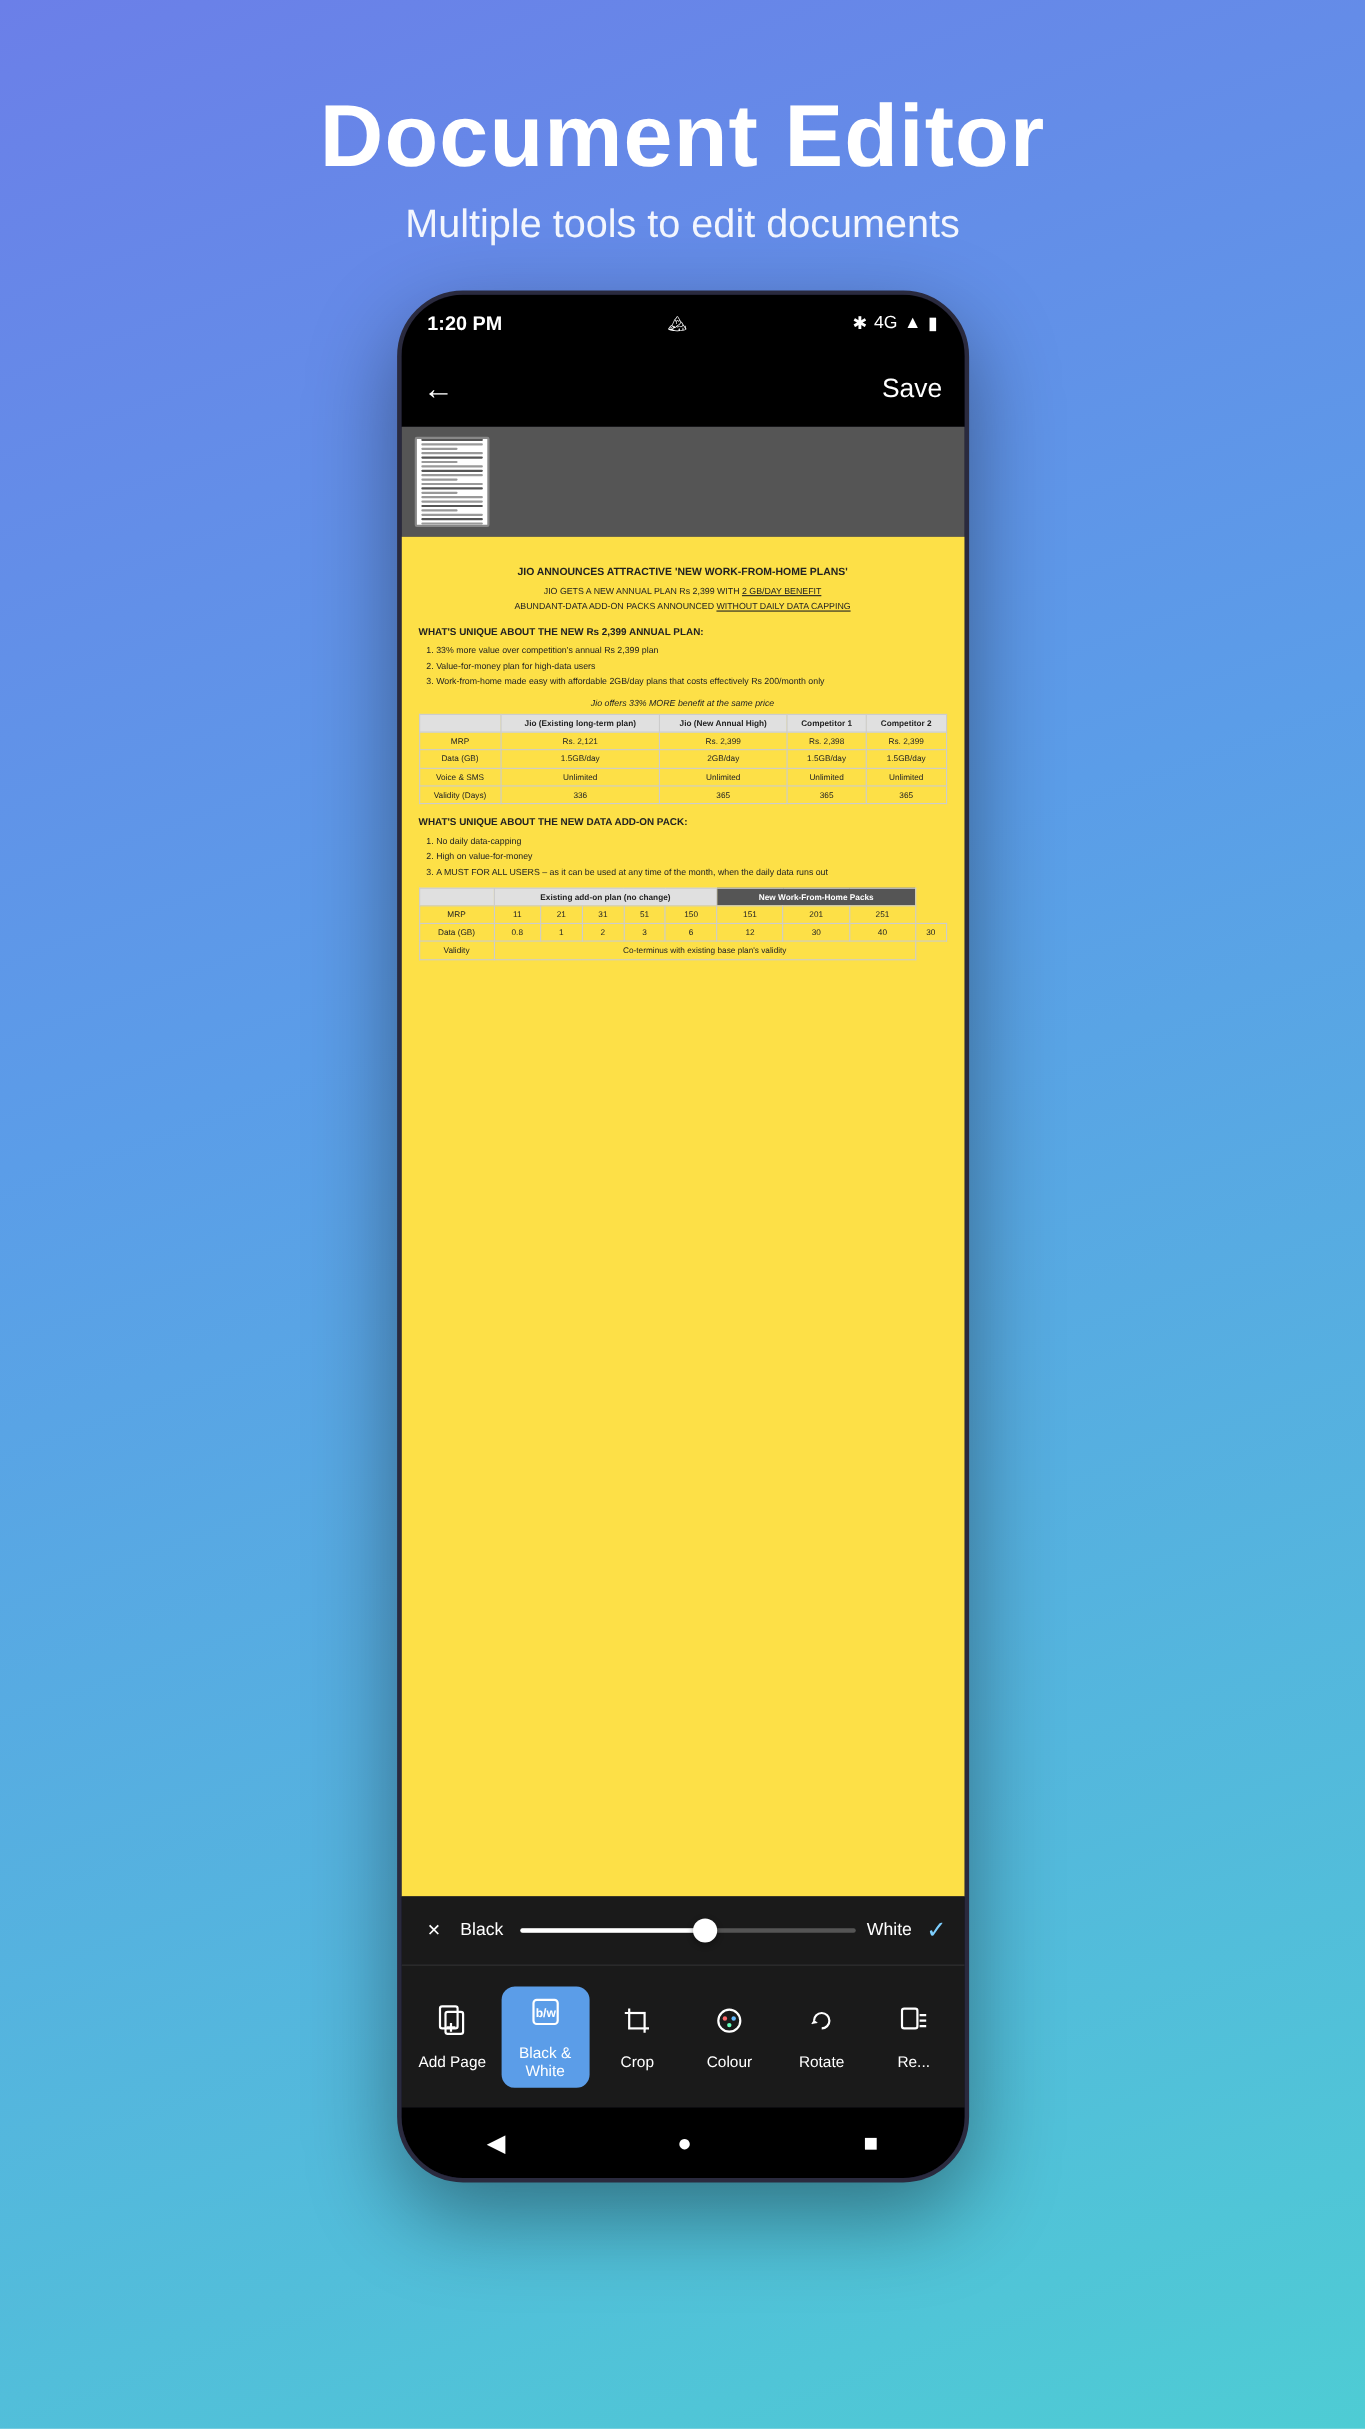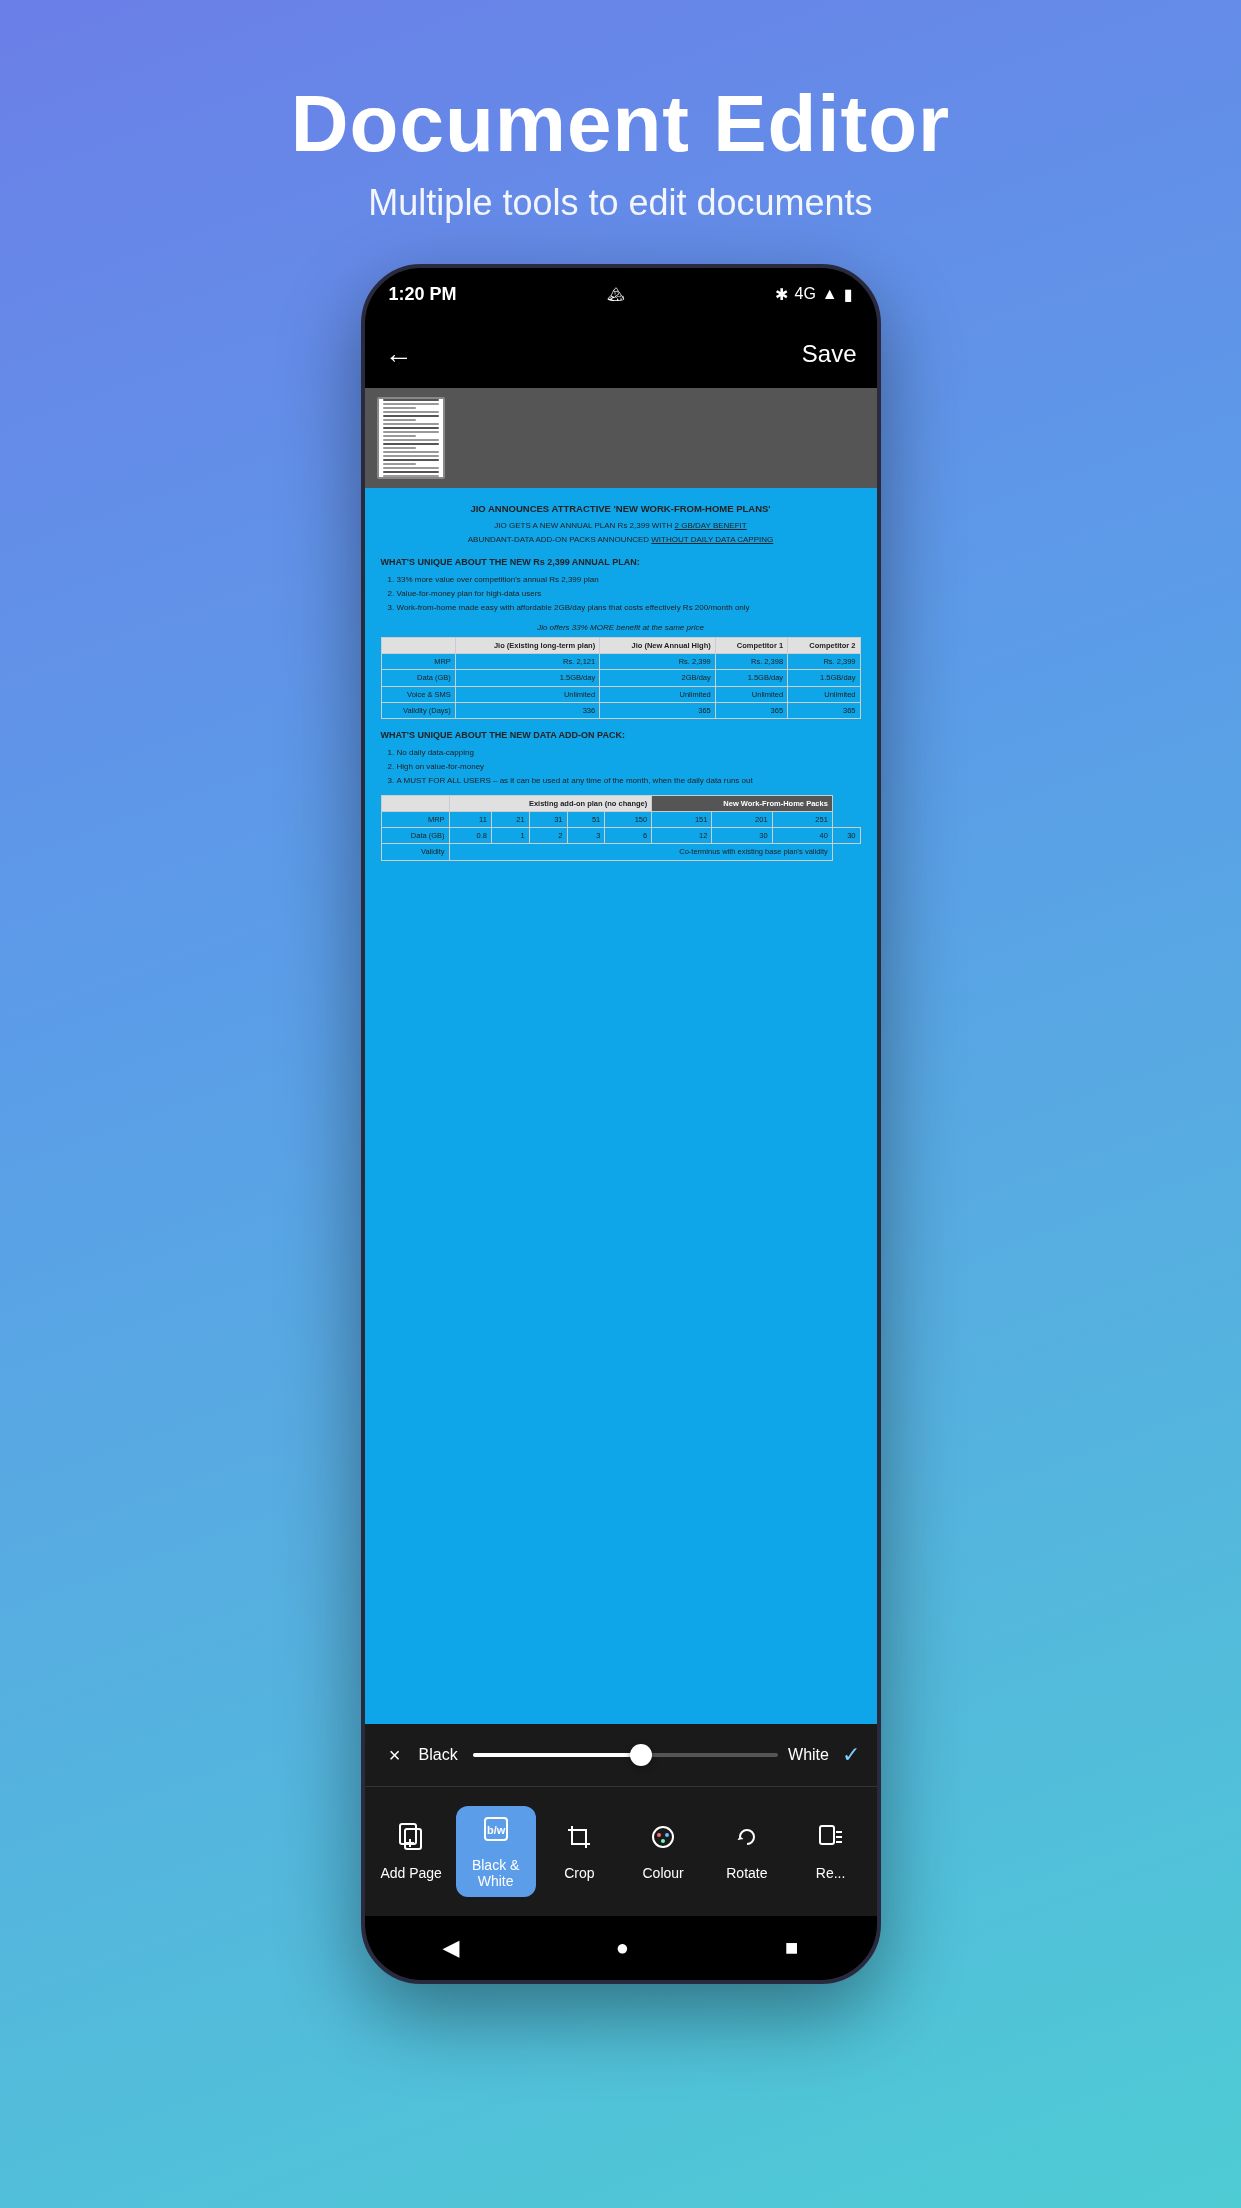--- a/index.html
+++ b/index.html
@@ -133,23 +133,23 @@
       background: #999;
       border-radius: 1px;
     }
 
     .thumbnail-line.dark { background: #555; }
     .thumbnail-line.short { width: 60%; }
 
     
     .doc-content {
       flex: 1;
-      background: #0ea5e9;
+      background: #fde047;
       overflow: hidden;
-      padding: 14px 16px;
+      padding: 26px 16px;
       font-size: 9px;
       line-height: 1.5;
       color: #222;
     }
 
     .doc-main-title {
       font-weight: 700;
       font-size: 9.5px;
       text-align: center;
       margin-bottom: 4px;
@@ -185,21 +185,21 @@
     .doc-table {
       width: 100%;
       border-collapse: collapse;
       font-size: 7.5px;
       margin-bottom: 10px;
     }
 
     .doc-table th, .doc-table td {
       border: 1px solid #ccc;
       padding: 2px 4px;
-      text-align: right;
+      text-align: center;
     }
 
     .doc-table th {
       background: #e0e0e0;
       font-weight: 700;
     }
 
     .doc-table .highlight-header {
       background: #555;
       color: #fff;

